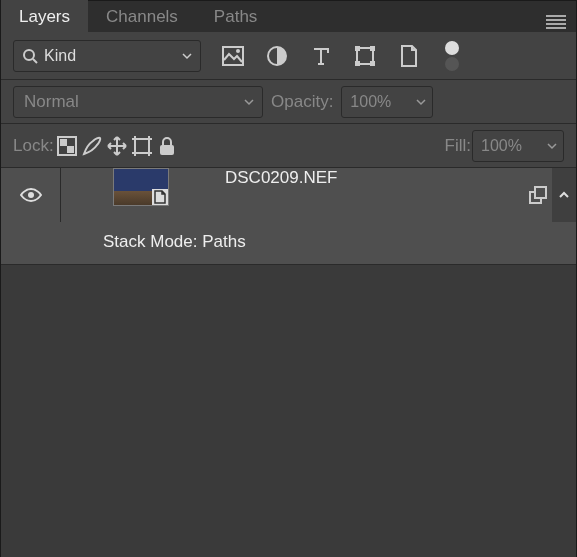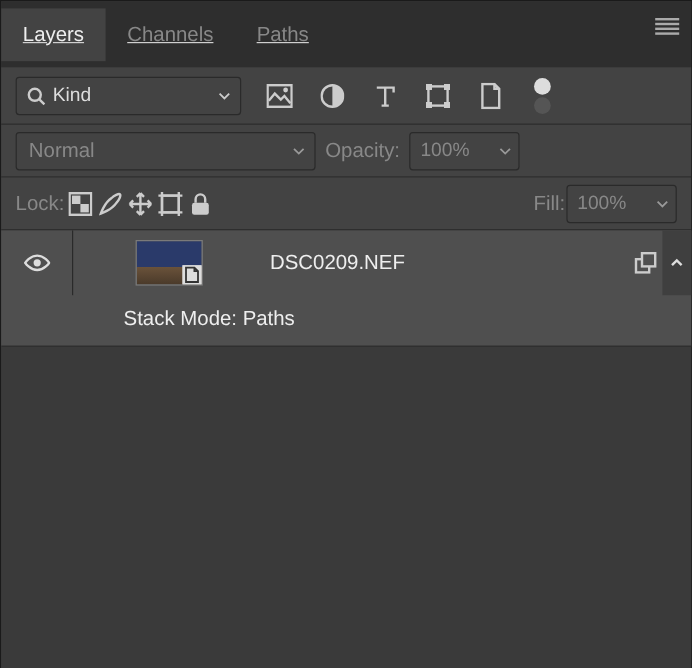--- a/index.html
+++ b/index.html
@@ -19,23 +19,22 @@
     border-top: 1px solid #1a1a1a;
     border-left: 1px solid #1a1a1a;
     border-right: 1px solid #1a1a1a;
     display: flex;
     flex-direction: column;
   }
   .tabbar {
     display: flex;
     align-items: center;
     background: #2e2e2e;
-    height: 55px;
+    height: 31px;
     position: relative;
-    text-decoration: underline;
   }
   .tab {
     padding: 0 18px;
     height: 44px;
     display: flex;
     align-items: center;
     font-size: 17px;
     color: #888;
     cursor: pointer;
   }
@@ -162,21 +161,20 @@
   .layerlist {
     flex: 1;
     background: #3a3a3a;
   }
   .layer {
     background: #4f4f4f;
     border-bottom: 1px solid #2a2a2a;
   }
   .layer-main {
     display: flex;
-    align-items: center;
     height: 54px;
     gap: 40px;
   }
   .eye-cell {
     width: 60px;
     height: 54px;
     display: flex;
     align-items: center;
     justify-content: center;
     border-right: 1px solid #2a2a2a;

